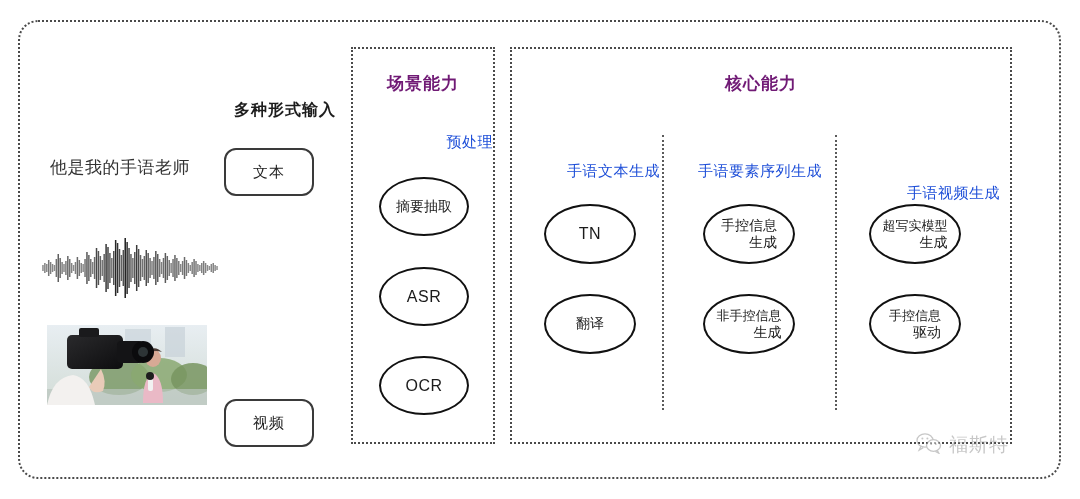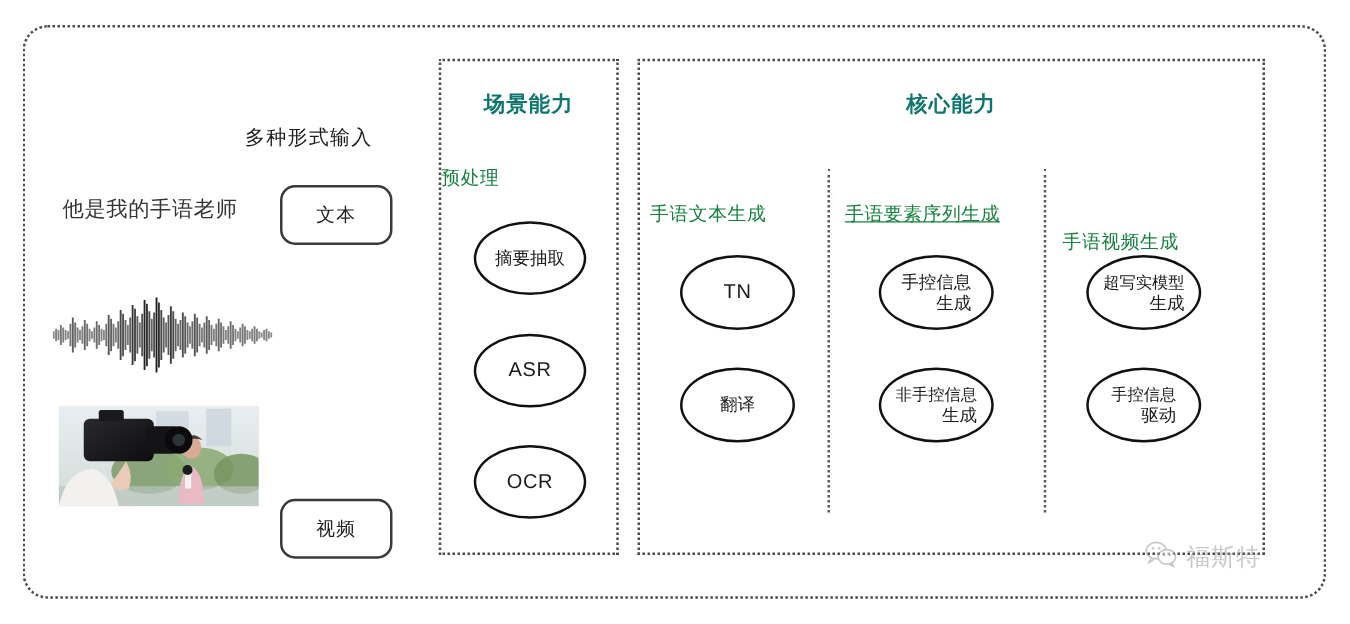--- a/index.html
+++ b/index.html
@@ -41,31 +41,31 @@
   .panel-scene { left: 351px; top: 47px; width: 144px; height: 397px; }
   .panel-core  { left: 510px; top: 47px; width: 502px; height: 397px; }
 
   .panel-title {
     position: absolute;
     left: 0;
     width: 100%;
     text-align: center;
     font-size: 17px;
     font-weight: bold;
-    color: #0f766e;
+    color: #701a75;
     letter-spacing: 1px;
   }
   .panel-scene .panel-title { top: 23px; }
   .panel-core  .panel-title { top: 23px; }
 
   .col-heading {
     position: absolute;
-    text-align: left;
+    text-align: right;
     font-size: 15px;
-    color: #15803d;
+    color: #1d4ed8;
     letter-spacing: 0.5px;
     white-space: nowrap;
   }
 
   
   .divider {
     position: absolute;
     top: 86px;
     height: 275px;
     border-left: 2px dotted #5a5a5a;
@@ -88,23 +88,23 @@
     box-sizing: border-box;
   }
   .ellipse.latin { font-size: 16px; letter-spacing: 0.5px; }
 
   
   .input-heading {
     position: absolute;
     left: 196px;
     top: 100px;
     width: 140px;
-    text-align: left;
+    text-align: right;
     font-size: 16px;
-    font-weight: normal;
+    font-weight: bold;
     color: #1d1d1d;
     letter-spacing: 1px;
   }
   .pill {
     position: absolute;
     left: 224px;
     width: 90px;
     height: 48px;
     border: 2px solid #3a3a3a;
     border-radius: 12px;
@@ -334,21 +334,21 @@
   <div class="panel panel-core">
     <div class="panel-title">核心能力</div>
 
     <div class="divider" style="left:150px;"></div>
     <div class="divider" style="left:323px;"></div>
 
     <div class="col-heading" style="left:8px; top:113px; width:140px;">手语文本生成</div>
     <div class="ellipse latin" style="left:32px; top:155px; width:92px; height:60px;">TN</div>
     <div class="ellipse" style="left:32px; top:245px; width:92px; height:60px;">翻译</div>
 
-    <div class="col-heading" style="left:164px; top:113px; width:146px;text-decoration:underline;">手语要素序列生成</div>
+    <div class="col-heading" style="left:164px; top:113px; width:146px;">手语要素序列生成</div>
     <div class="ellipse" style="left:191px; top:155px; width:92px; height:60px;">
       <span>
         <span>手控信息</span><br>
         <span>生成</span>
       </span>
     </div>
     <div class="ellipse" style="left:191px; top:245px; width:92px; height:60px;">
       <span>
         <span style="font-size:13px;">非手控信息</span><br>
         <span>生成</span>

